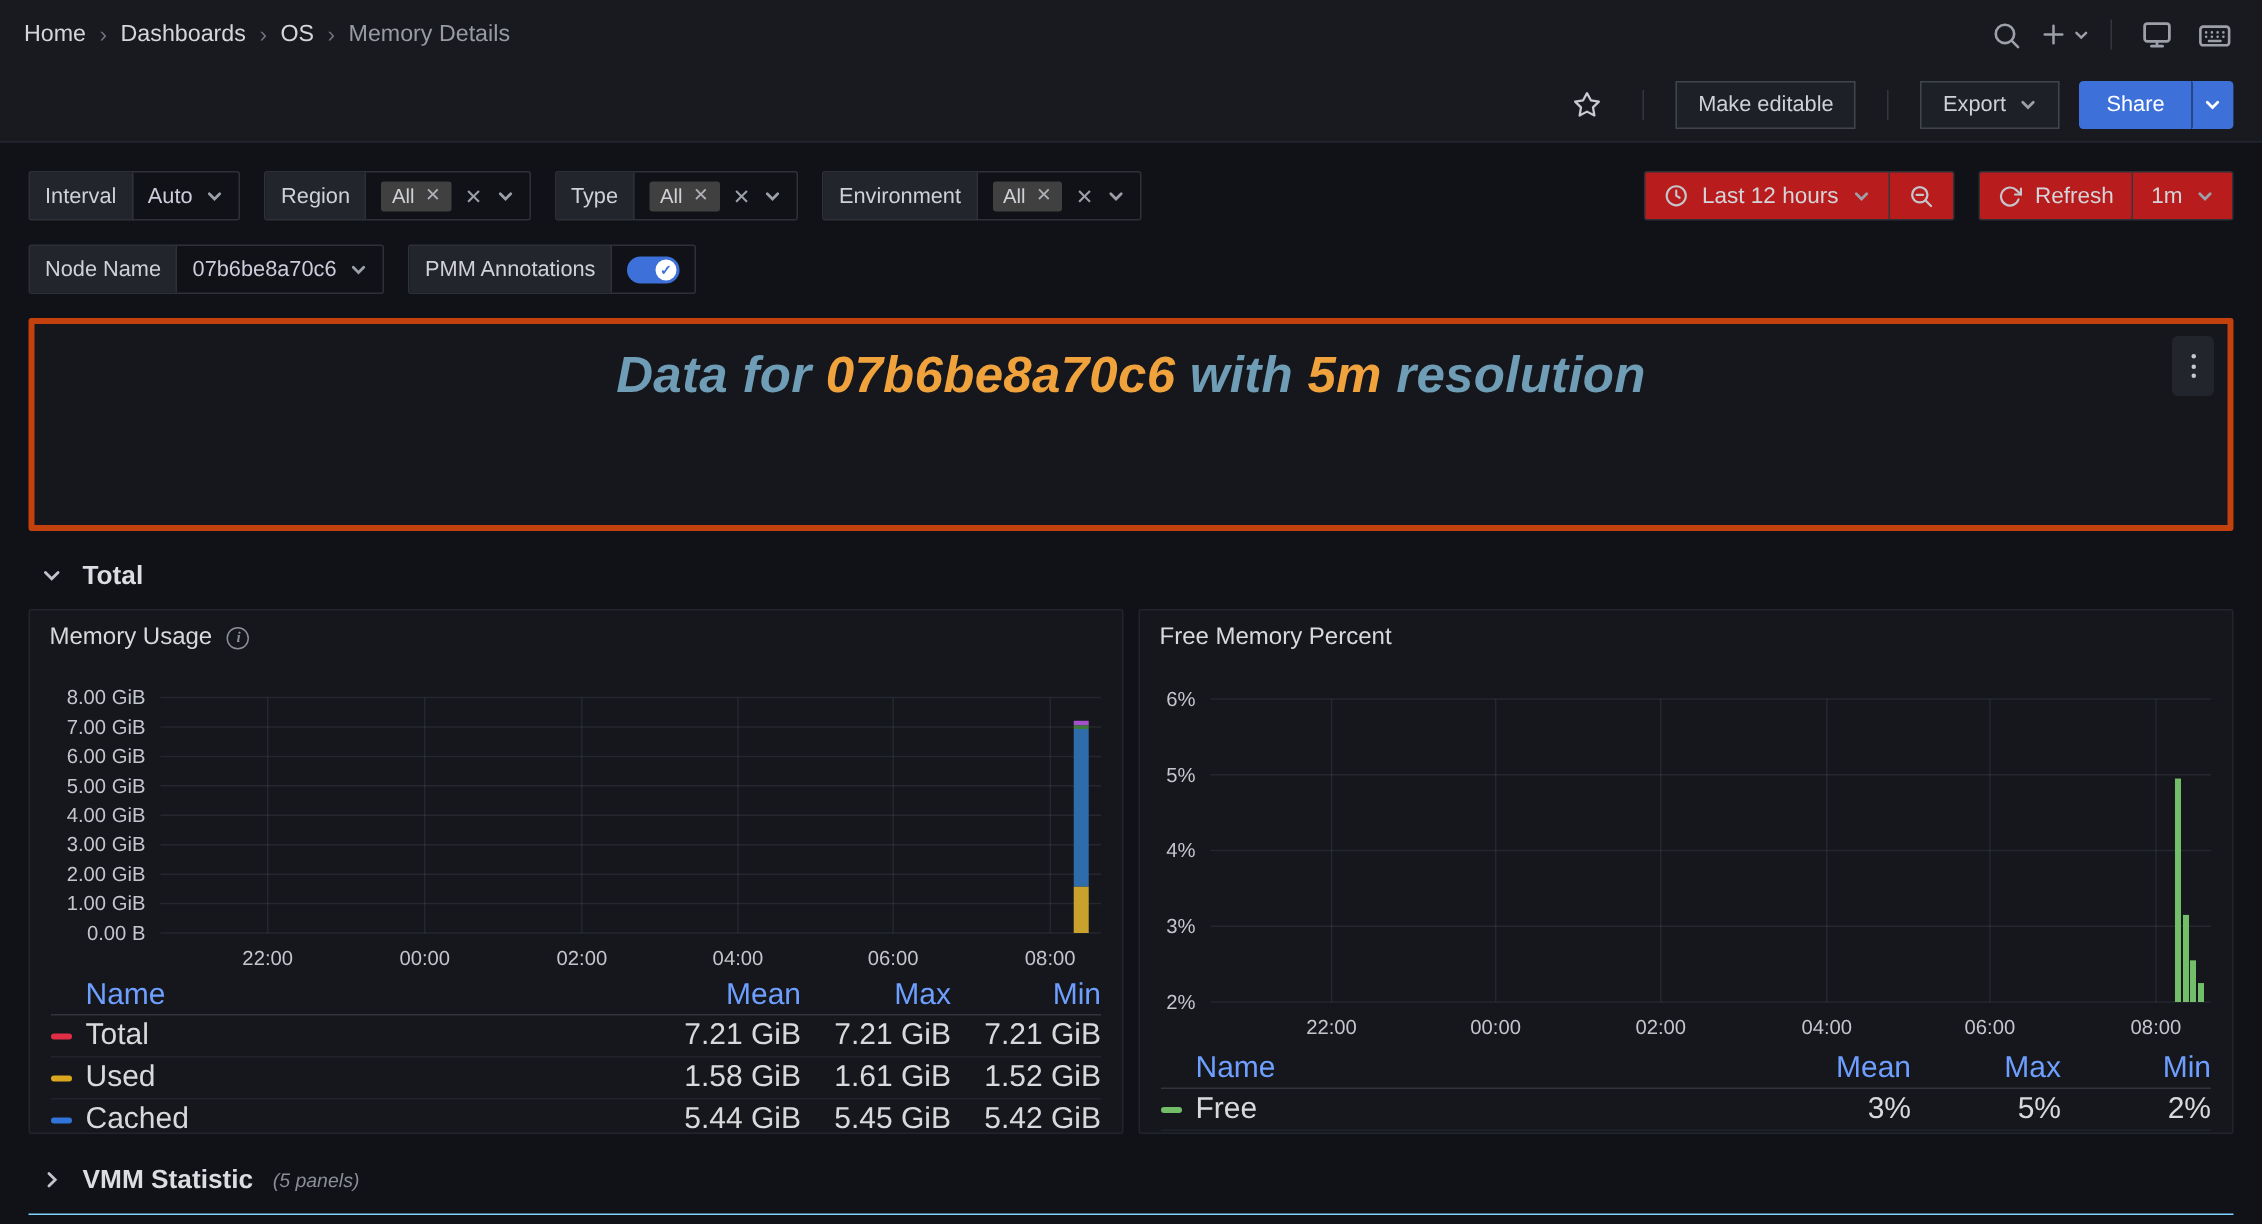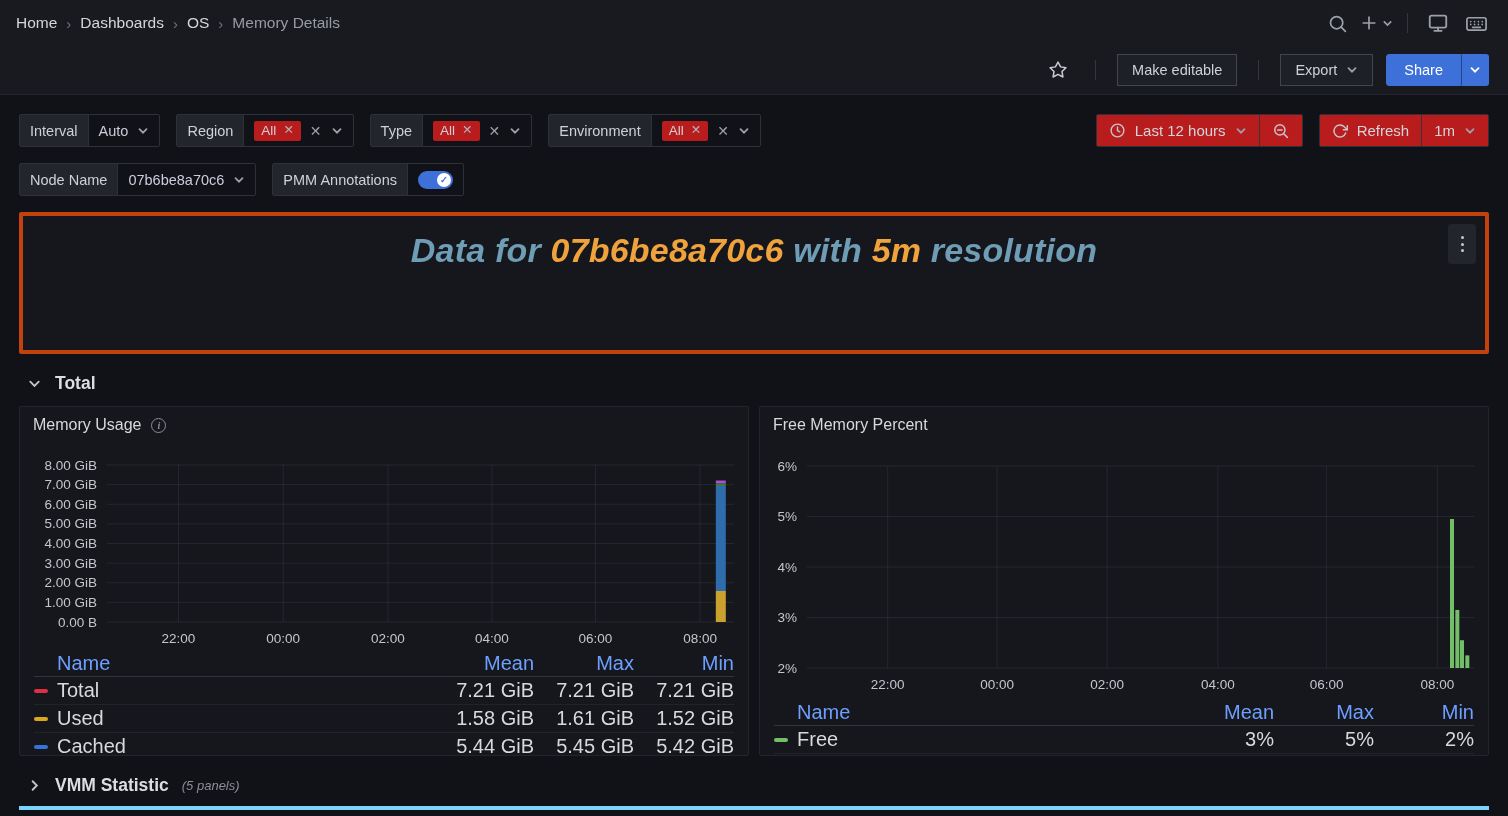--- a/index.html
+++ b/index.html
@@ -39,21 +39,21 @@
 
   
   .dash { padding:19px 19px 0; }
   .filter-row { display:flex; align-items:center; gap:16px; margin-bottom:16px; }
   .spacer { flex:1; }
   .var-ctrl { display:flex; align-items:stretch; height:33px; border:1px solid #2e3138;
               border-radius:2px; font-size:14.5px; background:#111217; }
   .var-label { display:flex; align-items:center; padding:0 10px; background:#22252b;
                font-weight:500; color:#d0d1d6; border-right:1px solid #2e3138; white-space:nowrap; }
   .var-value { display:flex; align-items:center; gap:9px; padding:0 10px; color:#ccccdc; cursor:pointer; }
-  .chip { display:flex; align-items:center; gap:7px; background:#b91c1c; border-radius:2px;
+  .chip { display:flex; align-items:center; gap:7px; background:#404040; border-radius:2px;
           padding:2.5px 7px; font-size:13.5px; color:#d0d1d6; cursor:pointer; }
   .x-glyph { color:#aeb1b8; font-size:12.5px; line-height:1; }
   .clear-x { color:#9da0a8; font-size:14px; cursor:pointer; }
   .chev { color:#9da0a8; display:flex; }
 
   .time-group { display:flex; align-items:stretch; height:33px; background:#b91c1c;
                 border:1px solid #2e3138; border-radius:2px; font-weight:500; font-size:15px;
                 color:#d4d5da; }
   .tg-seg { display:flex; align-items:center; gap:9px; padding:0 12px; cursor:pointer; }
   .tg-seg + .tg-seg { border-left:1px solid #33363d; }
@@ -71,21 +71,21 @@
   .kebab-btn { position:absolute; top:8px; right:9px; width:28px; height:40px; background:#22252b;
                border-radius:4px; display:flex; flex-direction:column; align-items:center;
                justify-content:center; gap:3.5px; cursor:pointer; }
   .kebab-btn i { width:3px; height:3px; border-radius:50%; background:#c7c8cd; }
 
   
   .section-row { display:flex; align-items:center; gap:13px; height:46px; padding:0 8px; cursor:pointer; }
   .section-title { font-size:17.5px; font-weight:700; color:#dcdce3; }
   .panels-note { font-size:13px; font-style:italic; color:#8b8e95; }
   .section-chev { color:#c3c4cb; display:flex; }
-  .vmm-row { margin-top:8px; border-bottom:4px solid #7dd3fc; }
+  .vmm-row { margin-top:8px; border-bottom:1px solid #7dd3fc; }
 
   
   .panels { display:flex; gap:10px; }
   .panel { width:730px; height:350px; background:#15171d; border:1px solid #23252c;
            border-radius:2px; overflow:hidden; }
   .panel-header { height:36px; display:flex; align-items:center; gap:10px; padding:0 13px;
                   font-size:16px; font-weight:500; color:#d8d9da; cursor:pointer; }
   .info-icon { width:15px; height:15px; border:1.4px solid #8b8e95; border-radius:50%;
                color:#8b8e95; font-size:10px; font-style:italic; font-weight:700;
                display:flex; align-items:center; justify-content:center; font-family:"Liberation Serif",serif; }

